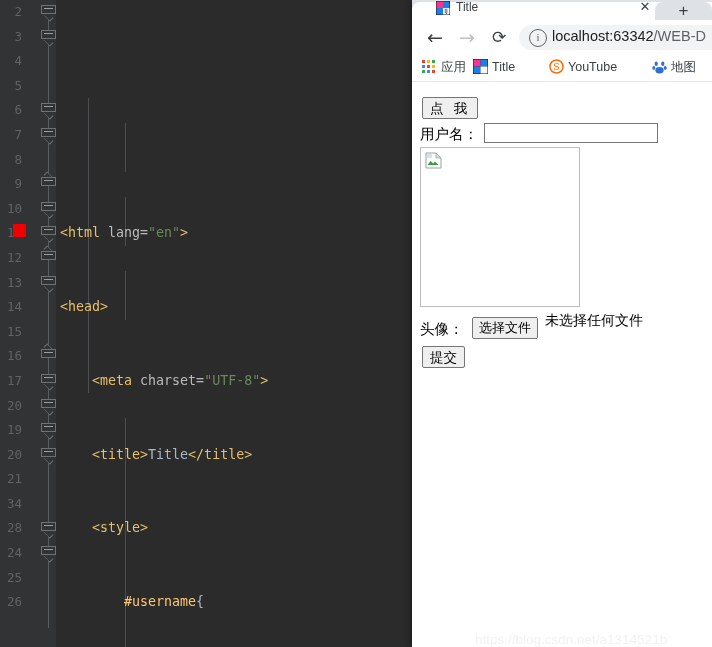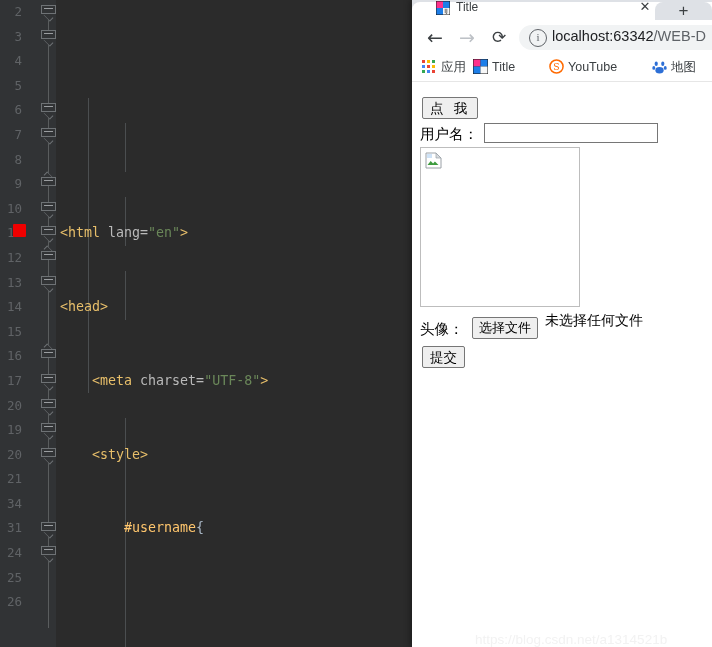--- a/index.html
+++ b/index.html
@@ -394,21 +394,21 @@
       <div>13</div>
       <div>14</div>
       <div>15</div>
       <div>16</div>
       <div>17</div>
       <div>20</div>
       <div>19</div>
       <div>20</div>
       <div>21</div>
       <div>34</div>
-      <div>31</div>
+      <div>28</div>
       <div>24</div>
       <div>25</div>
       <div>26</div>
     </div>
 
   <div id="breakpoint"></div>
 
   <div id="fold-col">
       <div class="fold-line" style="top: 8px; height: 620px;"></div>
       <div class="fold-marker" style="top: 5px;">
@@ -497,20 +497,21 @@
     
     <div class="ig" style="left:32px;top:98px;height:295px;"></div>
     <div class="ig" style="left:69px;top:123px;height:49px;"></div>
     <div class="ig" style="left:69px;top:197px;height:49px;"></div>
     <div class="ig" style="left:69px;top:271px;height:49px;"></div>
     <div class="ig" style="left:69px;top:418px;height:229px;"></div>
 
     <div class="ln"><span class="tag">&lt;html</span> <span class="attr">lang=</span><span class="str">"en"</span><span class="tag">&gt;</span></div>
     <div class="ln"><span class="tag">&lt;head&gt;</span></div>
     <div class="ln">    <span class="tag">&lt;meta</span> <span class="attr">charset=</span><span class="str">"UTF-8"</span><span class="tag">&gt;</span></div>
+    <div class="ln">    <span class="tag">&lt;title&gt;</span><span class="txt">Title</span><span class="tag">&lt;/title&gt;</span></div>
     <div class="ln">    <span class="tag">&lt;style&gt;</span></div>
     <div class="ln">        <span class="selid">#username</span><span class="punct">{</span></div>
     
     
     
     
     
     
     
     

